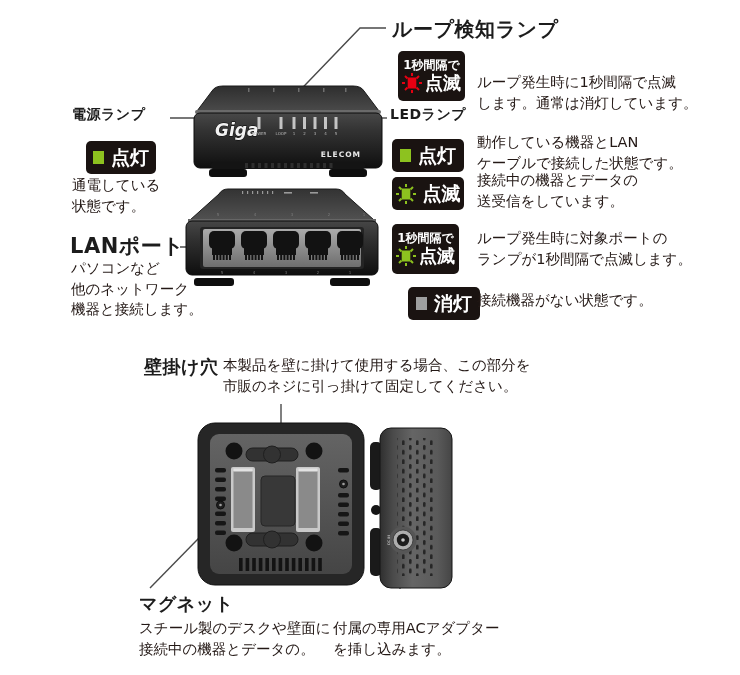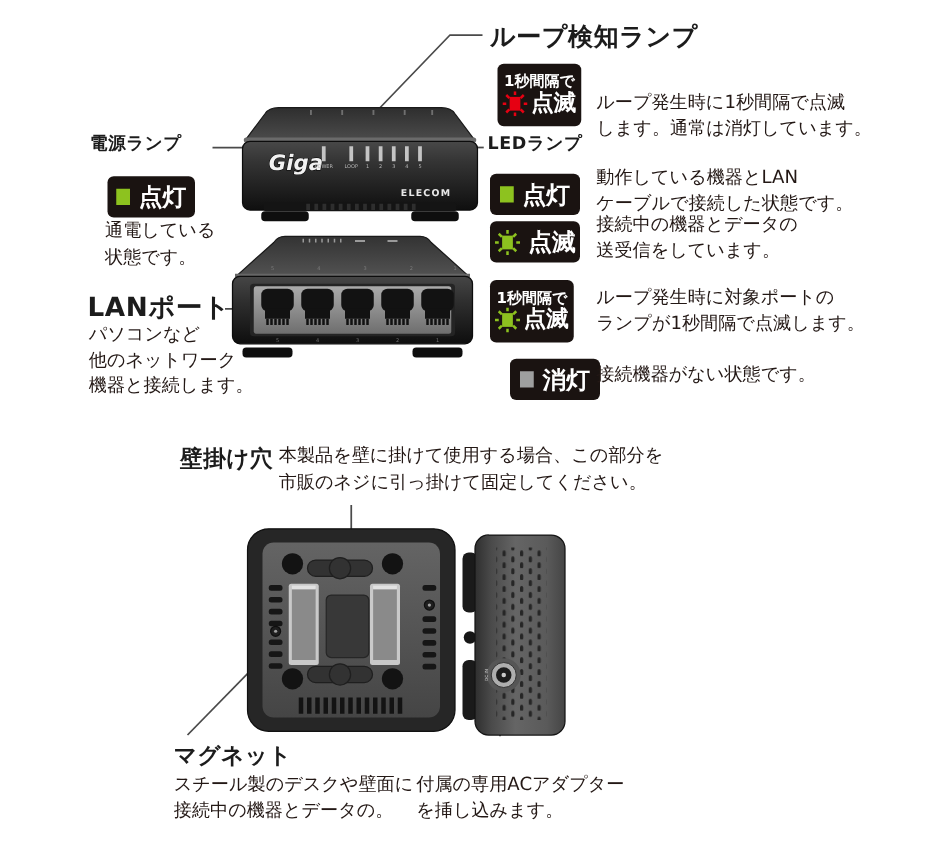--- a/index.html
+++ b/index.html
@@ -333,21 +333,21 @@
   <div class="desc" style="left:477px;top:48px;margin-top:24px;">
     <div>ループ発生時に1秒間隔で点滅</div>
     <div>します。通常は消灯しています。</div>
   </div>
 
   <div class="title t19" style="left:72px;top:106px;">電源ランプ</div>
   <div class="badge single" style="left:86px;top:141px;width:70px;">
     <span class="led-solid green"></span>
     <span>点灯</span>
   </div>
-  <div class="desc" style="left:84px;top:175px;">
+  <div class="desc" style="left:72px;top:175px;">
     <div>通電している</div>
     <div>状態です。</div>
   </div>
 
   <div class="title t19" style="left:390px;top:106px;">LEDランプ</div>
 
   <div class="badge single" style="left:392px;top:139px;">
     <span class="led-solid green"></span>
     <span>点灯</span>
   </div>

